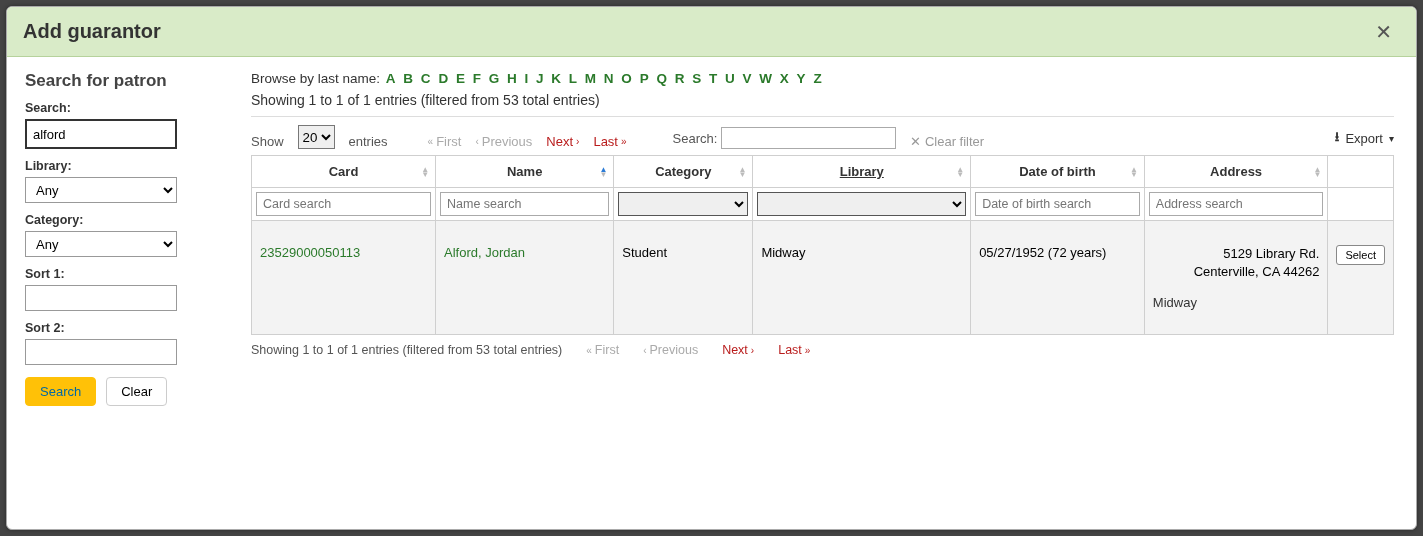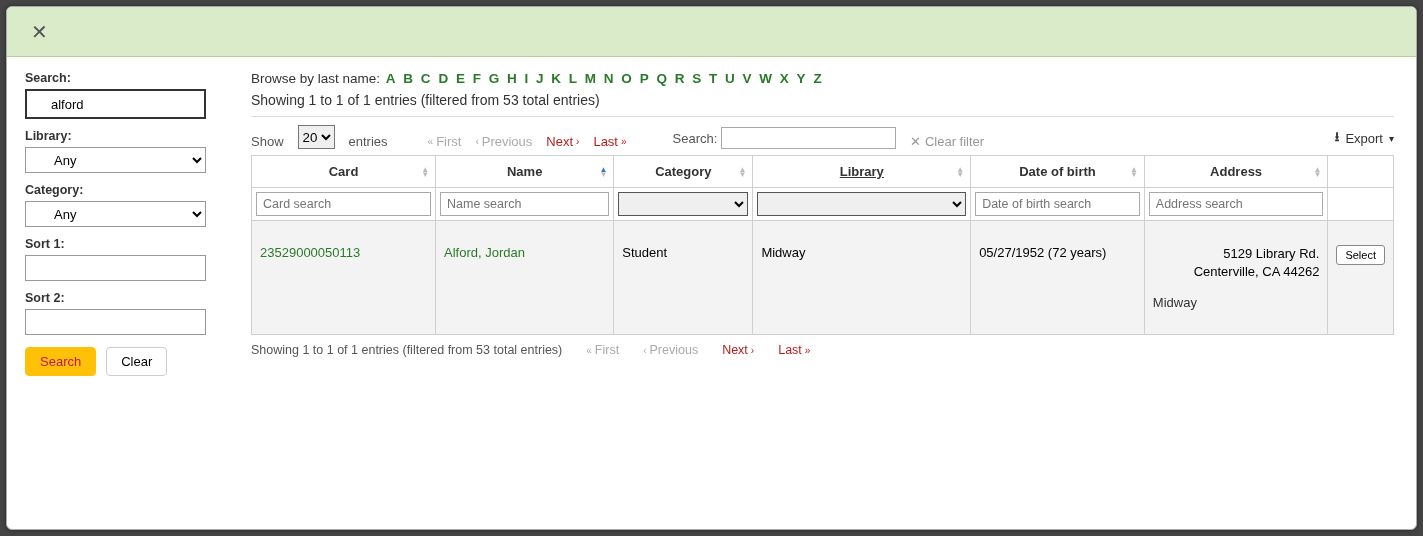--- a/index.html
+++ b/index.html
@@ -62,43 +62,43 @@
   }
   .form-row { margin-bottom: 10px; }
   .form-row label {
     display: block;
     font-weight: bold;
     font-size: 12.5px;
     color: #333;
     margin-bottom: 4px;
   }
   .form-row input[type=text], .form-row select {
-    width: 181px;
-    padding: 4px 24px;
+    width: 152px;
+    padding: 4px 6px;
     font-size: 13px;
     border: 1px solid #999;
     background:#fff;
     height: 26px;
   }
   .form-row input.main-search {
     border: 2px solid #333;
     height: 30px;
   }
   .btn {
     padding: 6px 14px;
     font-size: 13px;
     border-radius: 4px;
     cursor: pointer;
     border: 1px solid #ccc;
     background: #fff;
   }
   .btn-primary {
     background: #ffc107;
     border-color: #ffc107;
-    color: #be185d;
+    color: #0369a1;
     font-weight: normal;
   }
   .btn-row { display:flex; gap:10px; margin-top:12px;}
   .main {
     flex: 1;
     padding: 14px 22px 0 14px;
     overflow: auto;
   }
   .browse-line { margin-bottom:4px; font-size:13.5px;}
   .browse-line a { color: #2b7a2b; text-decoration:none; margin:0 2px; font-weight:bold;}
@@ -175,26 +175,28 @@
   }
   .chev { font-size:10px;}
   .dl-icon { font-weight:bold;}
 </style>
 </head>
 <body>
 
 <div class="modal">
 
   <div class="modal-header">
+    <h2>Add guarantor</h2>
     <button class="close-x">✕</button>
   </div>
 
   <div class="modal-body">
 
     <div class="sidebar">
+      <h3>Search for patron</h3>
 
       <div class="form-row">
         <label>Search:</label>
         <input type="text" class="main-search" value="alford" style="">
       </div>
       <div class="form-row">
         <label>Library:</label>
         <select>
           <option>Any</option>
         </select>

